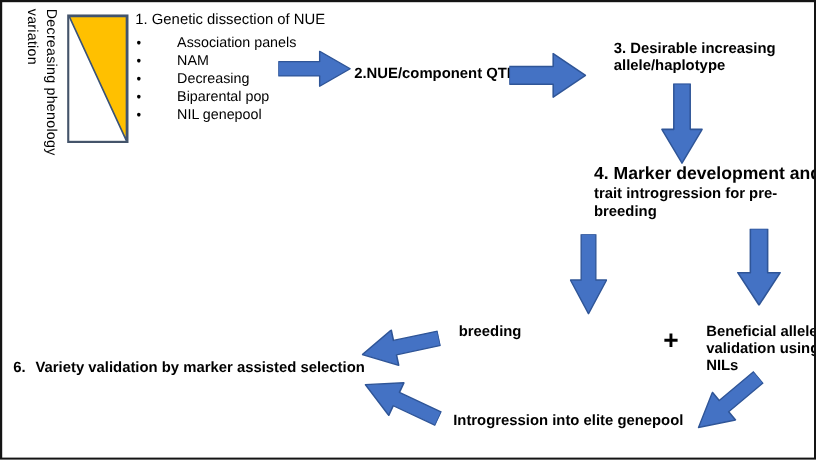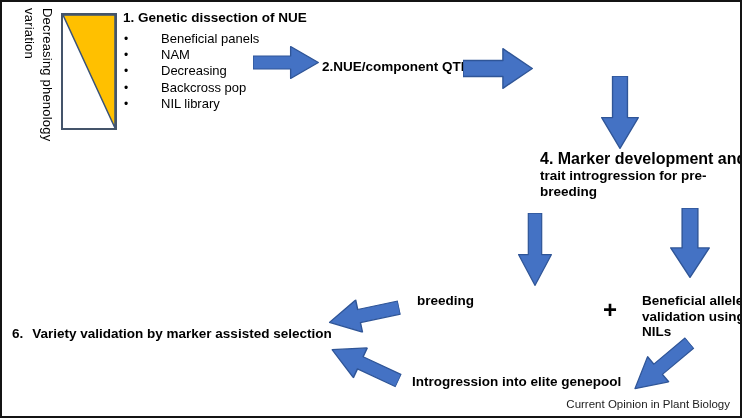--- a/index.html
+++ b/index.html
@@ -17,21 +17,21 @@
     letter-spacing:0.2px; color:#000;
   }
 
   
   #wedge { left:59px; top:11px; width:56px; height:117px; }
   #wedge rect { fill:none; stroke:var(--wedge_frame,#44546A); stroke-width:2; }
   #wedge polygon { fill:var(--wedge_fill,#FFC000); stroke:var(--wedge_stroke,#3A5378); stroke-width:1.5; }
 
   
   #step1 { left:121px; top:8px; width:215px; }
-  #step1 .title { font-size:13.5px; font-weight:bold; white-space:nowrap; }
+  #step1 .title { font-size:13.5px; font-weight:normal; white-space:nowrap; }
   #step1 ul { list-style:none; margin:6px 0 0 0; padding:0; }
   #step1 li { display:flex; align-items:baseline; height:16.2px; font-size:13px; }
   #step1 .dot { width:37px; padding-left:1px; font-size:12px; }
 
   .bold-label { font-weight:bold; font-size:13.5px; line-height:15.5px; white-space:nowrap; }
 
   #step2-label { left:320px; top:57px; }
   #step3 { left:556px; top:34px; }
   #step4 { left:538px; top:147px; }
   #step4 .big { font-size:16px; line-height:19px; font-weight:bold; white-space:nowrap; }
@@ -70,56 +70,58 @@
   <svg id="wedge" class="abs" viewBox="0 0 56 117" preserveAspectRatio="none">
     <polygon points="2,2 54,2 54,115"></polygon>
     <rect x="1" y="1" width="54" height="115"></rect>
   </svg>
 
   <div id="step1" class="abs">
     <div class="title">1. Genetic dissection of NUE</div>
     <ul>
       <li>
         <span class="dot">•</span>
-        <span>Beneficial panels</span>
+        <span>Association panels</span>
       </li>
       <li>
         <span class="dot">•</span>
         <span>NAM</span>
       </li>
       <li>
         <span class="dot">•</span>
         <span>Decreasing</span>
       </li>
       <li>
         <span class="dot">•</span>
-        <span>Backcross pop</span>
+        <span>Biparental pop</span>
       </li>
       <li>
         <span class="dot">•</span>
-        <span>NIL library</span>
+        <span>NIL genepool</span>
       </li>
     </ul>
   </div>
 
   <div id="arrow-1-2" class="flow-arrow">
     <svg viewBox="0 0 100 56" preserveAspectRatio="none">
         <polygon points="0,17 57,17 57,1 99,28 57,55 57,39 0,39"></polygon>
       </svg>
   </div>
 
   <div id="step2-label" class="abs bold-label">2.NUE/component QTL</div>
 
   <div id="arrow-2-3" class="flow-arrow">
     <svg viewBox="0 0 100 56" preserveAspectRatio="none">
         <polygon points="0,17 57,17 57,1 99,28 57,55 57,39 0,39"></polygon>
       </svg>
   </div>
 
   <div id="step3" class="abs">
+    <div class="bold-label">3. Desirable increasing</div>
+    <div class="bold-label">allele/haplotype</div>
   </div>
 
   <div id="arrow-3-4" class="flow-arrow">
     <svg viewBox="0 0 56 100" preserveAspectRatio="none">
         <polygon points="17,0 39,0 39,57 55,57 28,99 1,57 17,57"></polygon>
       </svg>
   </div>
 
   <div id="step4" class="abs">
     <div class="big">4. Marker development and</div>
@@ -169,15 +171,14 @@
     <svg viewBox="0 0 100 56" preserveAspectRatio="none">
         <polygon points="0,17 57,17 57,1 99,28 57,55 57,39 0,39"></polygon>
       </svg>
   </div>
 
   <div id="step6" class="abs bold-label">
     <span class="num">6.</span>
     <span>Variety validation by marker assisted selection</span>
   </div>
 
-  <div id="caption" class="abs">Current Opinion in Plant Biology</div>
 
 </div>
 
 </body></html>

